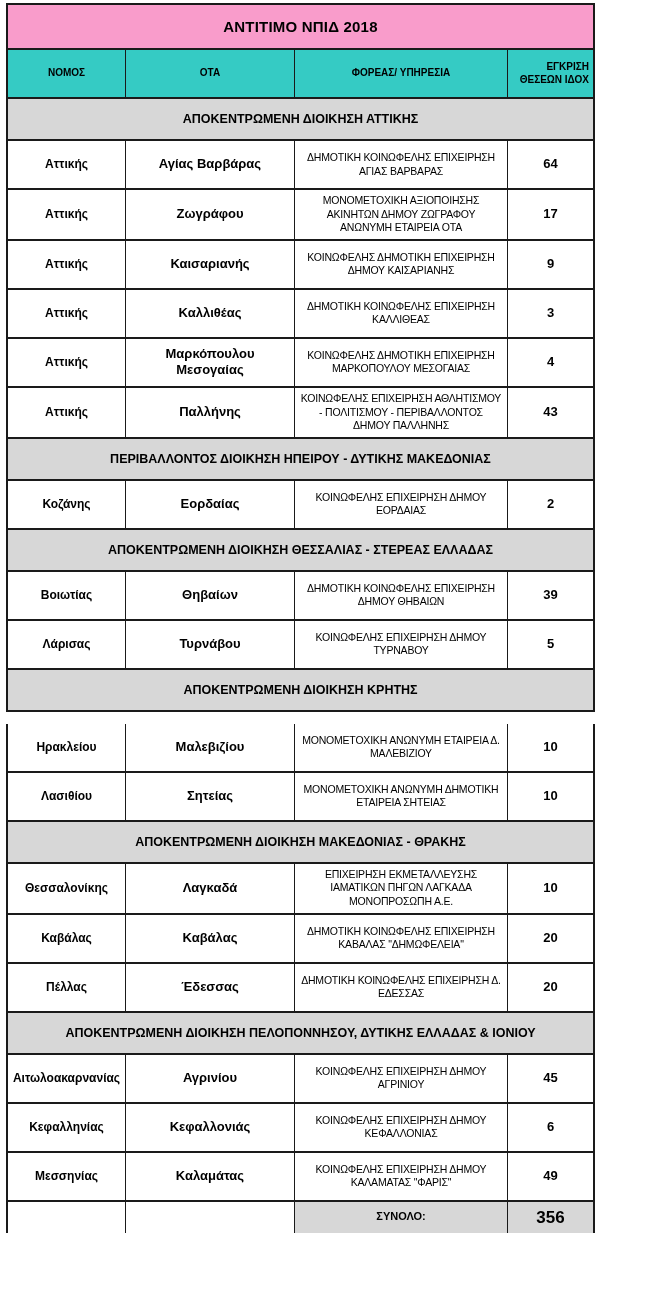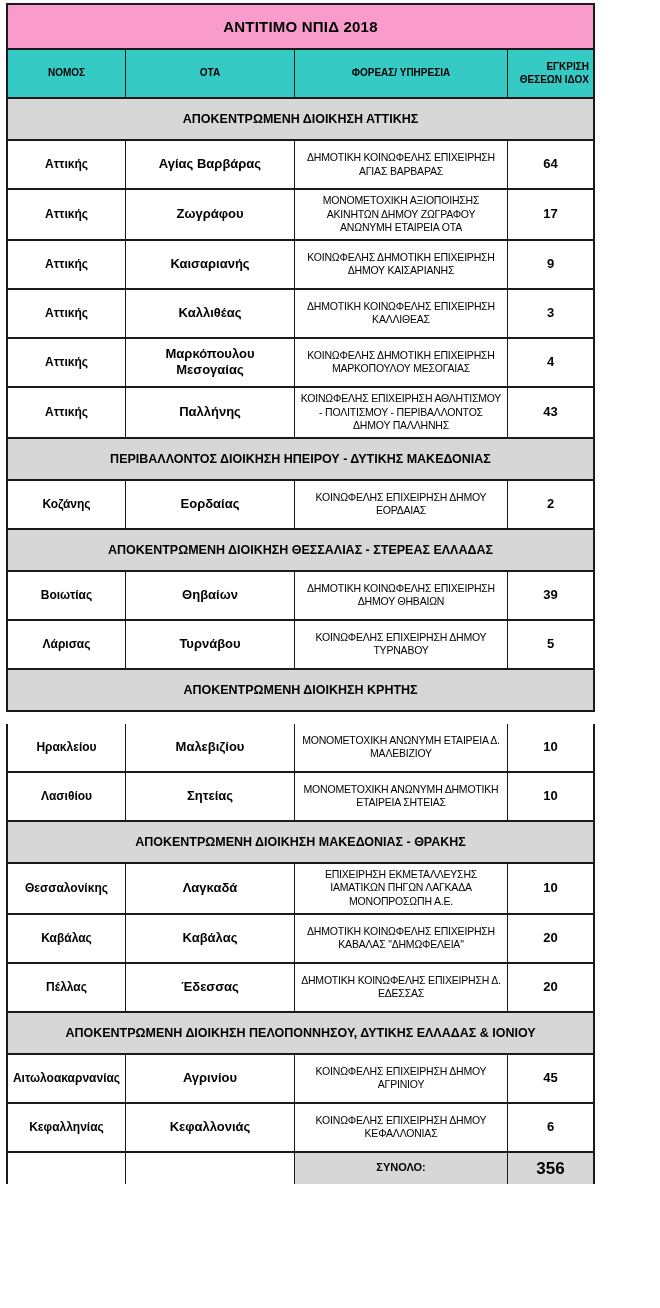--- a/index.html
+++ b/index.html
@@ -200,20 +200,26 @@
             <div class="cell ota">Αγρινίου</div>
             <div class="cell foreas">ΚΟΙΝΩΦΕΛΗΣ ΕΠΙΧΕΙΡΗΣΗ ΔΗΜΟΥ ΑΓΡΙΝΙΟΥ</div>
             <div class="cell seats">45</div>
           </div>
           <div class="row">
             <div class="cell nomos">Κεφαλληνίας</div>
             <div class="cell ota">Κεφαλλονιάς</div>
             <div class="cell foreas">ΚΟΙΝΩΦΕΛΗΣ ΕΠΙΧΕΙΡΗΣΗ ΔΗΜΟΥ ΚΕΦΑΛΛΟΝΙΑΣ</div>
             <div class="cell seats">6</div>
           </div>
+          <div class="row">
+            <div class="cell nomos">Μεσσηνίας</div>
+            <div class="cell ota">Καλαμάτας</div>
+            <div class="cell foreas">ΚΟΙΝΩΦΕΛΗΣ ΕΠΙΧΕΙΡΗΣΗ ΔΗΜΟΥ ΚΑΛΑΜΑΤΑΣ "ΦΑΡΙΣ"</div>
+            <div class="cell seats">49</div>
+          </div>
         </div>
       <div class="row total-row">
         <div class="cell nomos"></div>
         <div class="cell ota"></div>
         <div class="cell total-label">ΣΥΝΟΛΟ:</div>
         <div class="cell total-value">356</div>
       </div>
     </div>
 
   </div>

